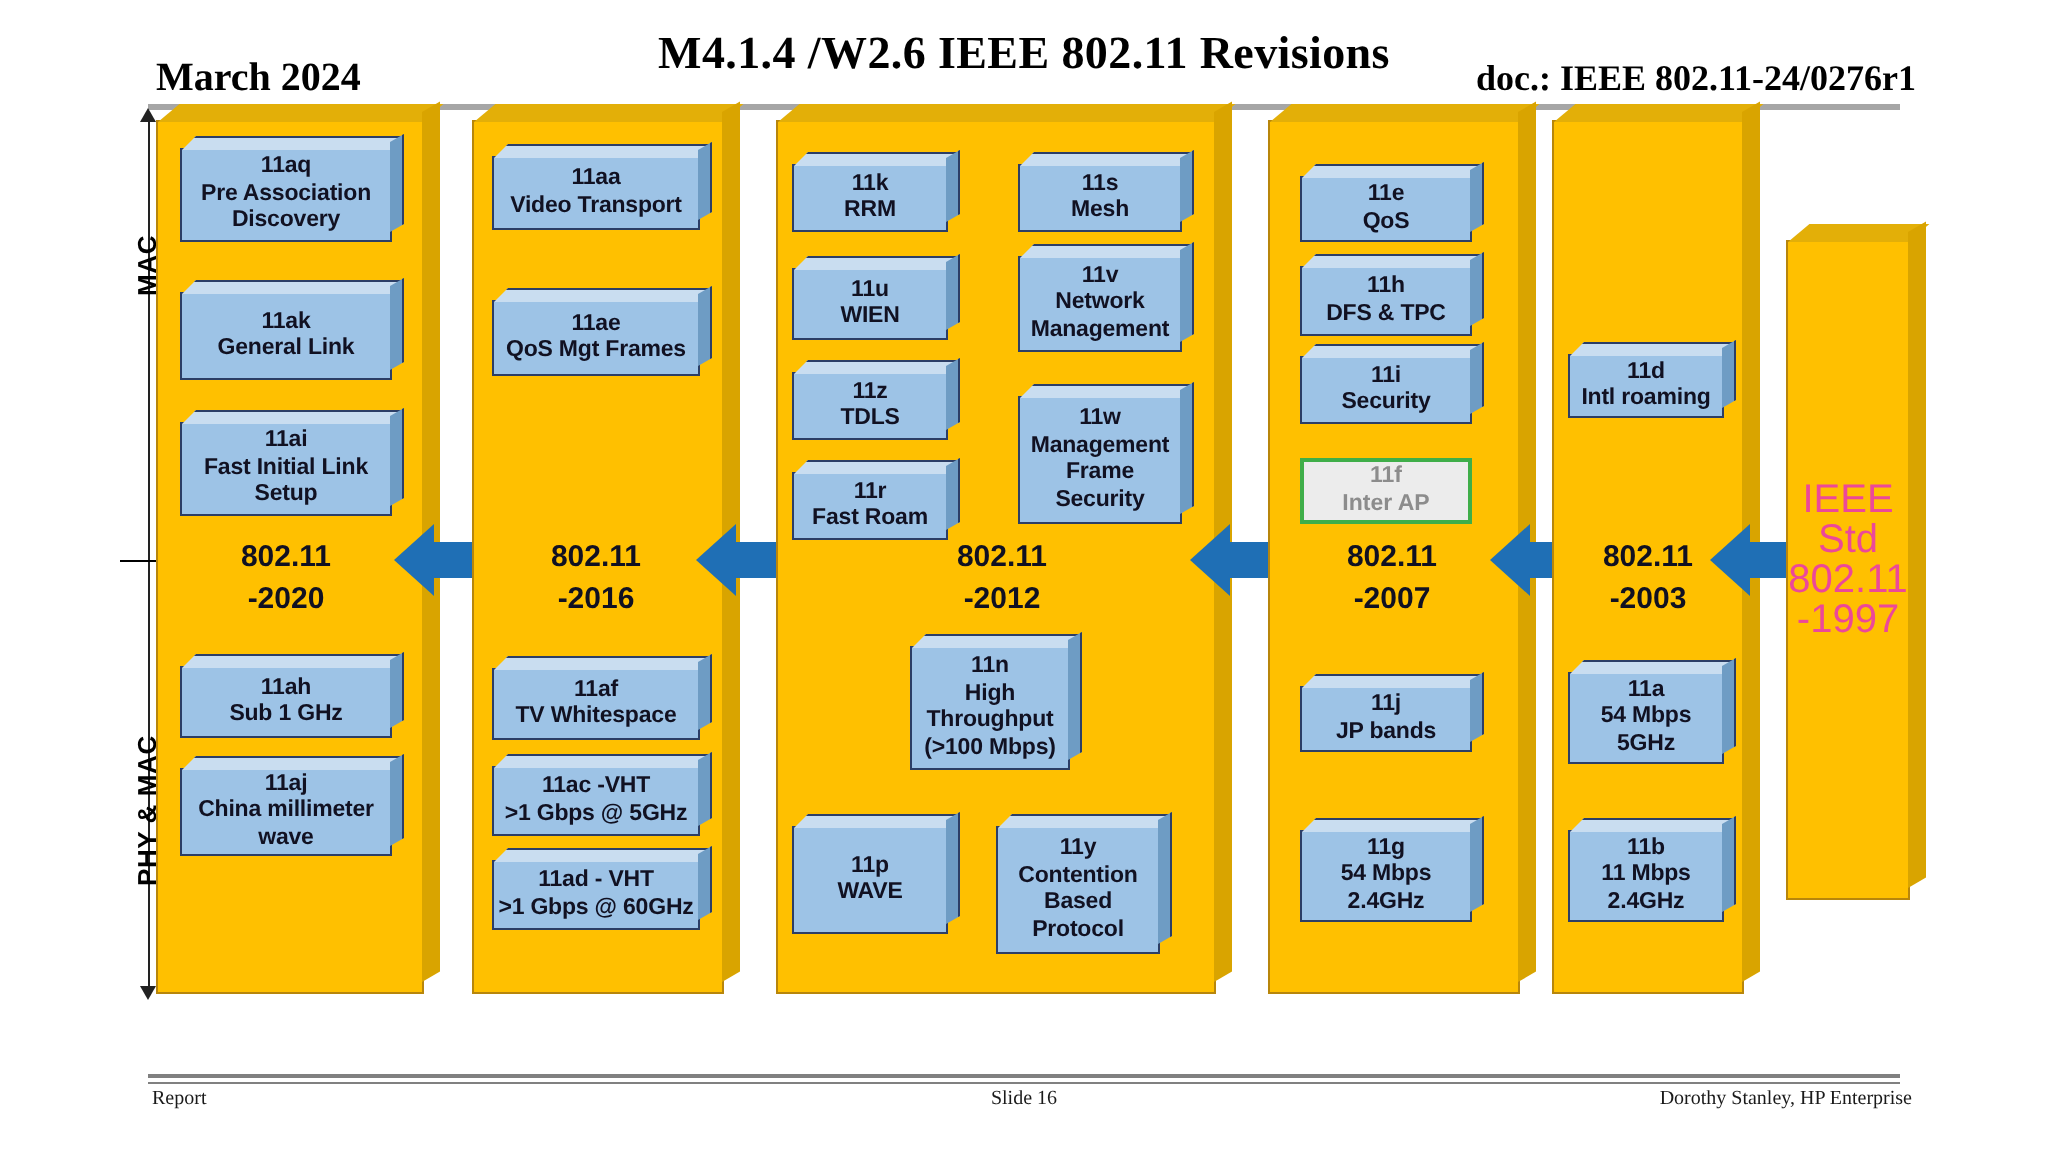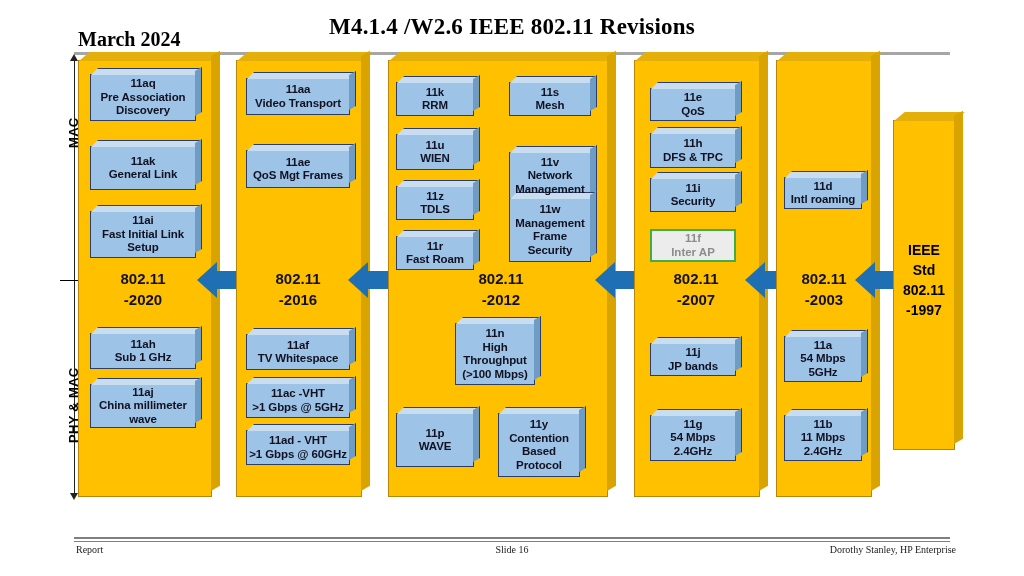--- a/index.html
+++ b/index.html
@@ -139,22 +139,22 @@
   
   .std-label{
     position:absolute;
     text-align:center;
     font-weight:bold;font-size:15px;line-height:21px;
     color:#111122;
     white-space:pre-line;
   }
   .std-label-1997{
     position:absolute;text-align:center;
-    font-weight:bold;font-size:14px;line-height:20px;
-    color:#000000;white-space:pre-line;
+    font-weight:normal;font-size:20px;line-height:20px;
+    color:#ec4899;white-space:pre-line;
   }
 
   
   .arrow{position:absolute;}
   .arrow .shaft{
     position:absolute;right:0;top:9px;
     width:20px;height:18px;background:#1F6FB5;
   }
   .arrow .head{
     position:absolute;left:0;top:0;
@@ -163,20 +163,21 @@
     border-bottom:18px solid transparent;
     border-right:20px solid #1F6FB5;
   }
 </style>
 </head>
 <body>
 
 <div id="header">
   <div id="header-date">March 2024</div>
   <div id="header-title">M4.1.4 /W2.6 IEEE 802.11 Revisions</div>
+  <div id="header-doc">doc.: IEEE 802.11-24/0276r1</div>
   <div id="header-rule"></div>
 </div>
 
 <div id="bracket"></div>
 <div class="bracket-arrow" id="bracket-arrow-top"></div>
 <div class="bracket-arrow" id="bracket-arrow-bot"></div>
 <div id="divider-line"></div>
 <div class="side-label" id="label-mac">MAC</div>
 <div class="side-label" id="label-phymac">PHY &amp; MAC</div>
 
@@ -296,21 +297,21 @@
   <div class="txt" style="white-space:pre-line;">11r
 Fast Roam</div>
 </div>
 
 <div class="bbox" style="left:509px;top:82px;width:82px;height:34px;">
   <div class="btop"></div>
   <div class="bside"></div>
   <div class="txt" style="white-space:pre-line;">11s
 Mesh</div>
 </div>
-<div class="bbox" style="left:509px;top:128px;width:82px;height:48px;margin-top:24px;">
+<div class="bbox" style="left:509px;top:128px;width:82px;height:48px;">
   <div class="btop"></div>
   <div class="bside"></div>
   <div class="txt" style="white-space:pre-line;">11v
 Network
 Management</div>
 </div>
 <div class="bbox" style="left:509px;top:198px;width:82px;height:64px;">
   <div class="btop"></div>
   <div class="bside"></div>
   <div class="txt" style="white-space:pre-line;">11w

